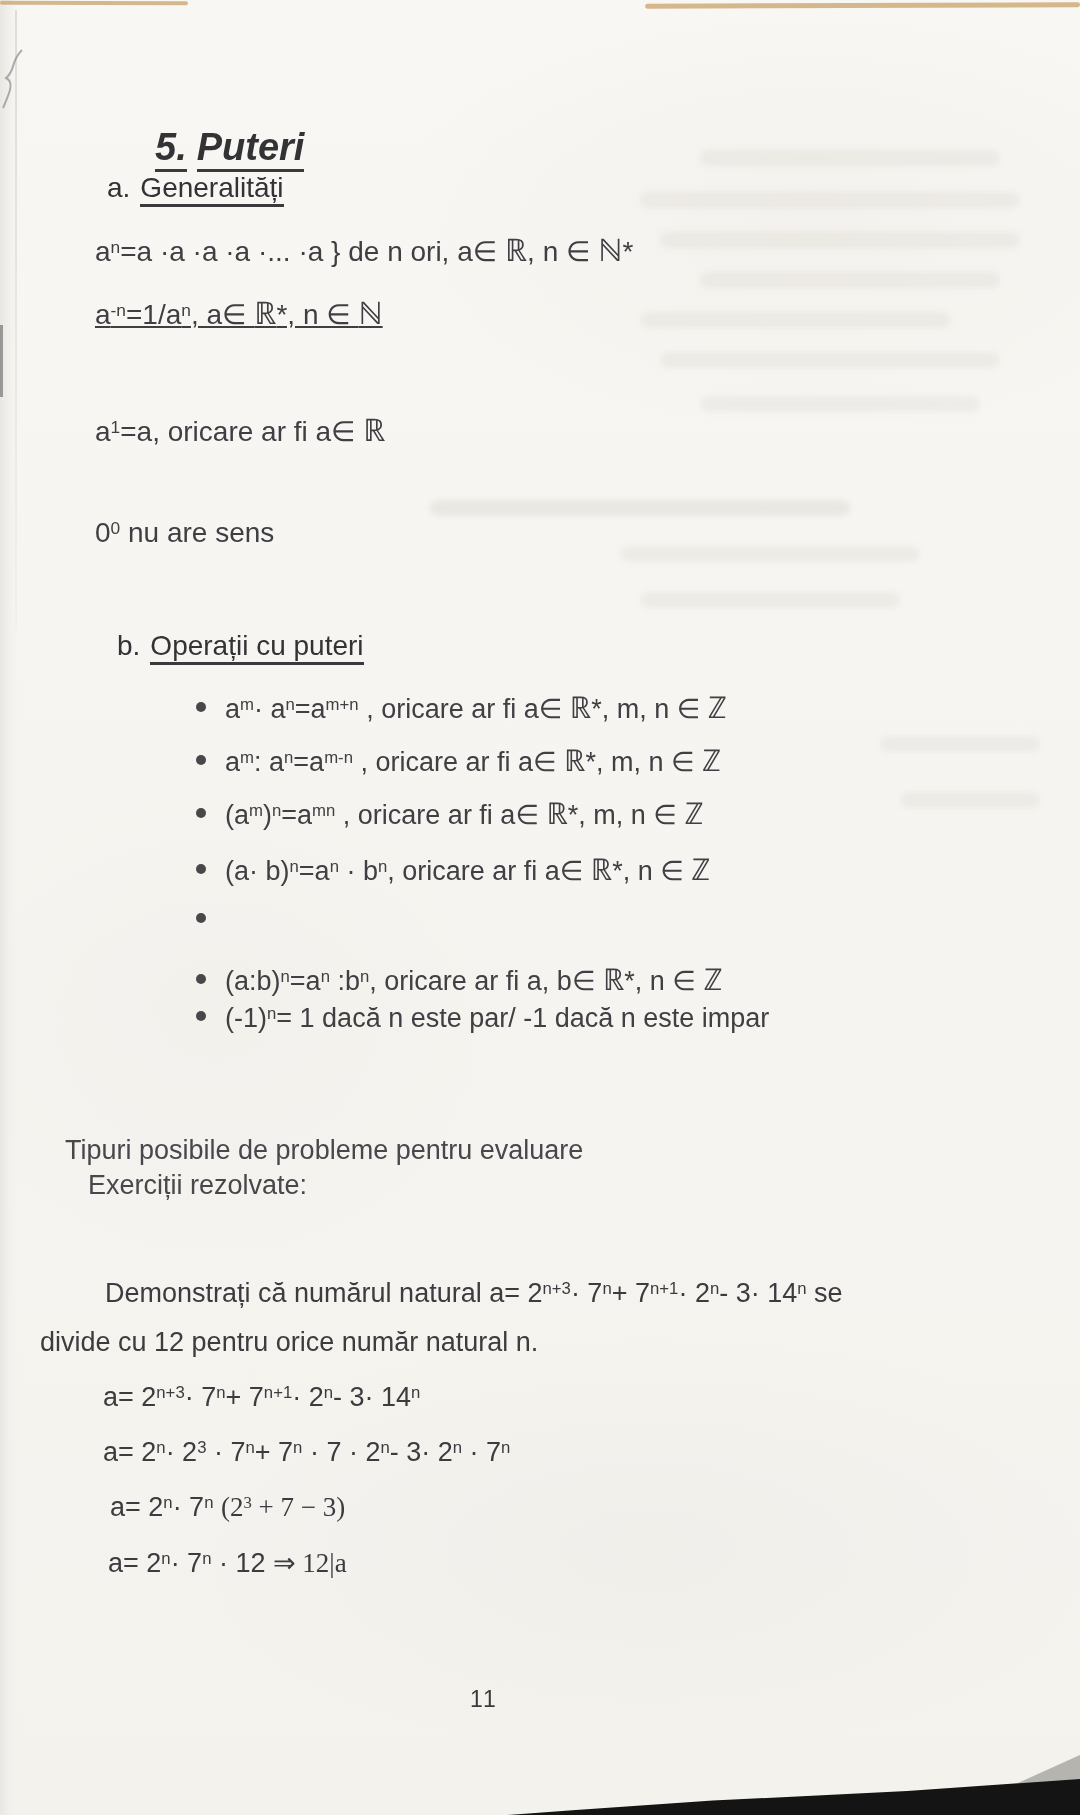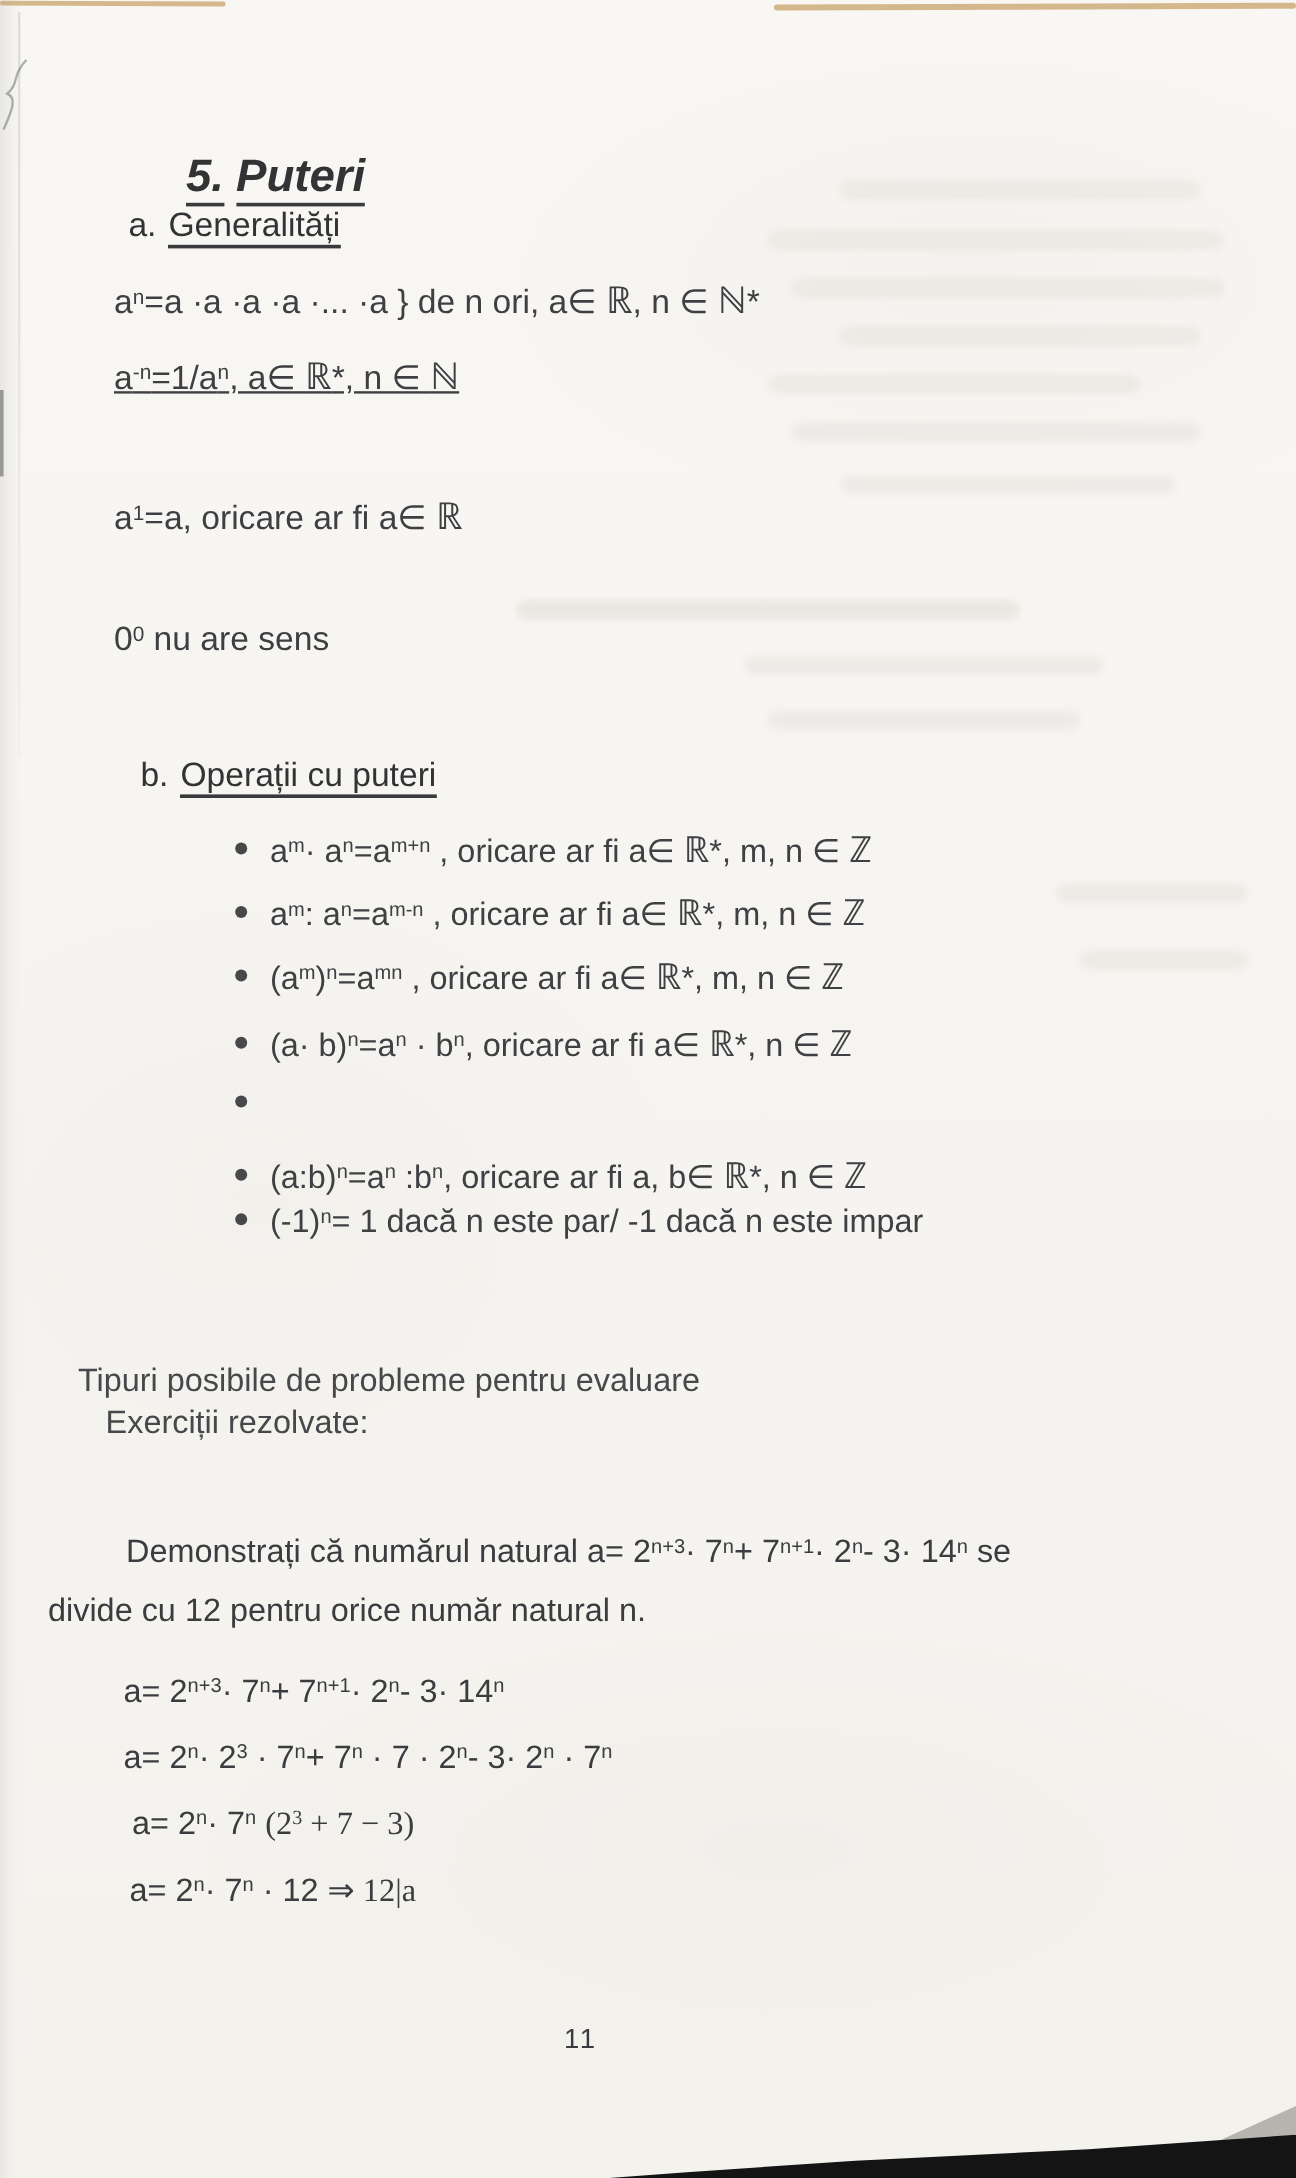--- a/index.html
+++ b/index.html
@@ -23,21 +23,21 @@
   
   .h-title{font-size:38px;font-weight:bold;color:#333336;font-style:italic;}
   .h-sub{font-size:28px;font-weight:normal;color:#333336;margin-left:12px;}
   .u{border-bottom:3px solid #3a3a3d;padding-bottom:1px;}
   .hgap{display:inline-block;width:10px;}
   
   .tline{font-size:28px;color:#3f3f43;}
   .btxt{font-size:27px;color:#404044;}
   .note{font-size:27px;color:#48484c;}
   .prob{font-size:27px;color:#3c3c40;}
-  .step{font-size:27px;color:#3c3c40;margin-top:12px;}
+  .step{font-size:27px;color:#3c3c40;}
   sup{font-size:.62em;line-height:0;position:relative;top:-.45em;vertical-align:baseline;}
   .bb{font-size:111%;}
   .serif{font-family:"Liberation Serif", serif;}
   .dot{display:inline-block;width:10px;height:10px;border-radius:50%;background:#48484b;margin-right:19px;vertical-align:6px;}
   .pagenum{font-size:23px;color:#3a3a3e;letter-spacing:2px;}
   
   .streak{position:absolute;background:#c9a269;border-radius:3px;opacity:.75;}
   .left-edge{position:absolute;left:0;top:0;width:18px;height:100%;
     background:linear-gradient(90deg,#e9e7e2 0%,#f2f1ed 55%,rgba(246,245,241,0) 100%);}
   .left-crease{position:absolute;left:15px;top:10px;width:2px;height:620px;

